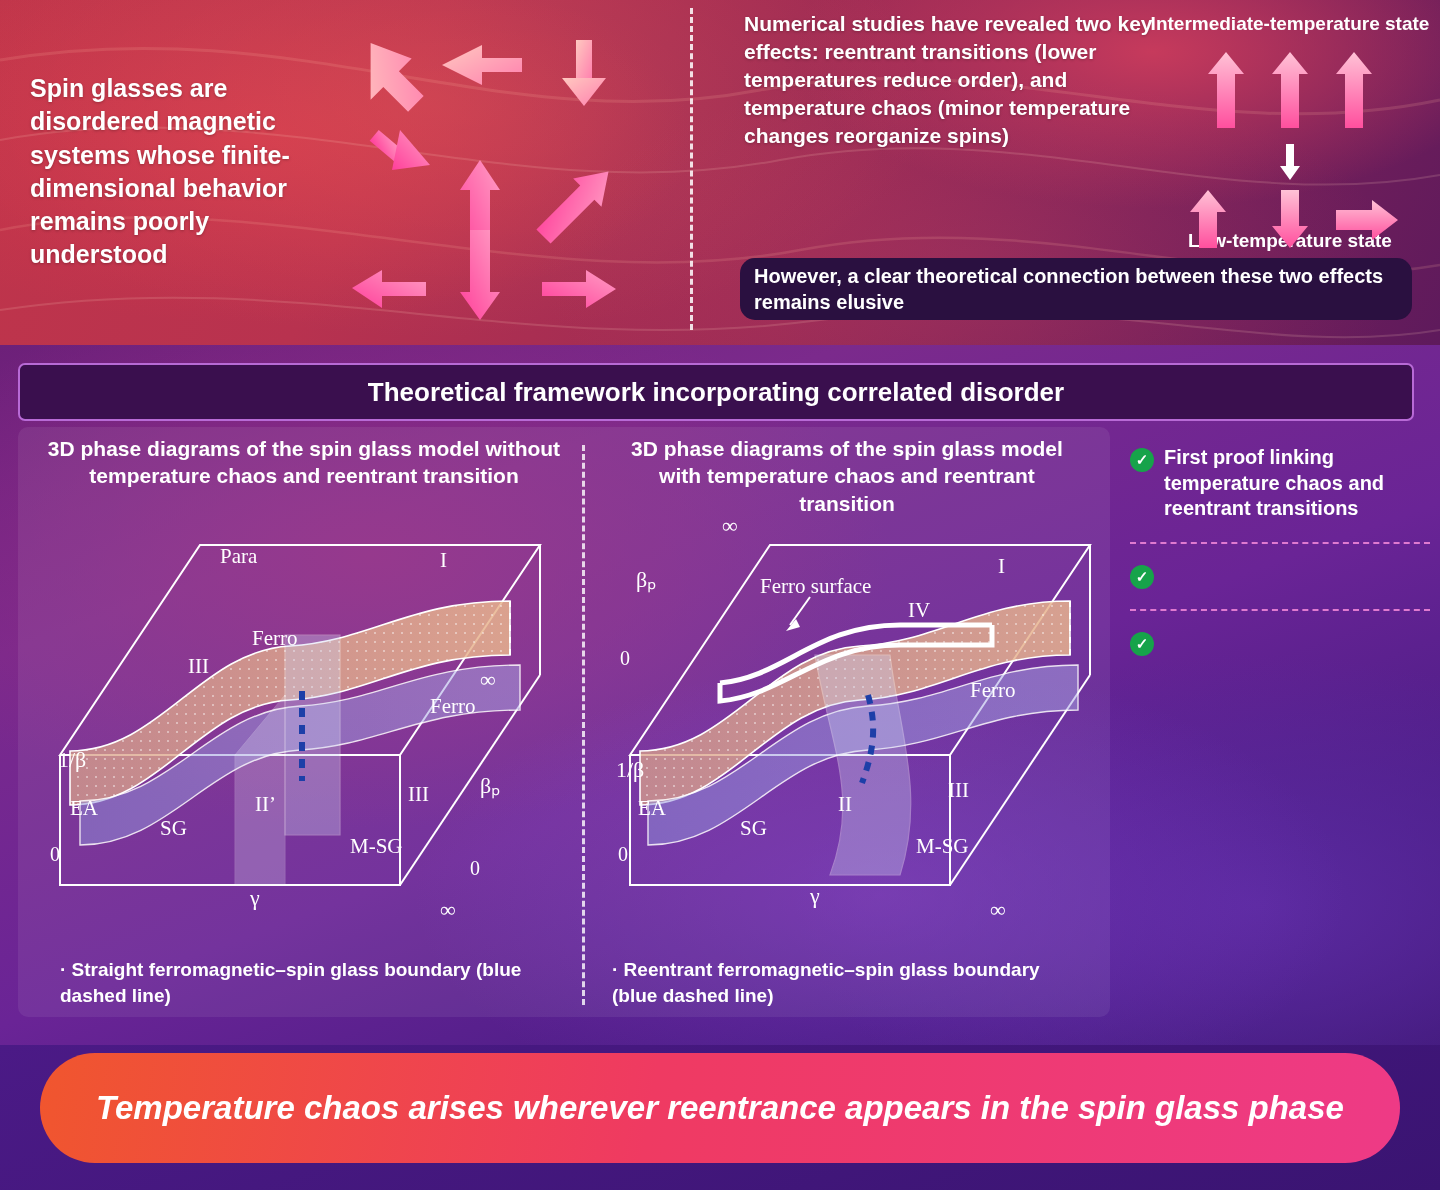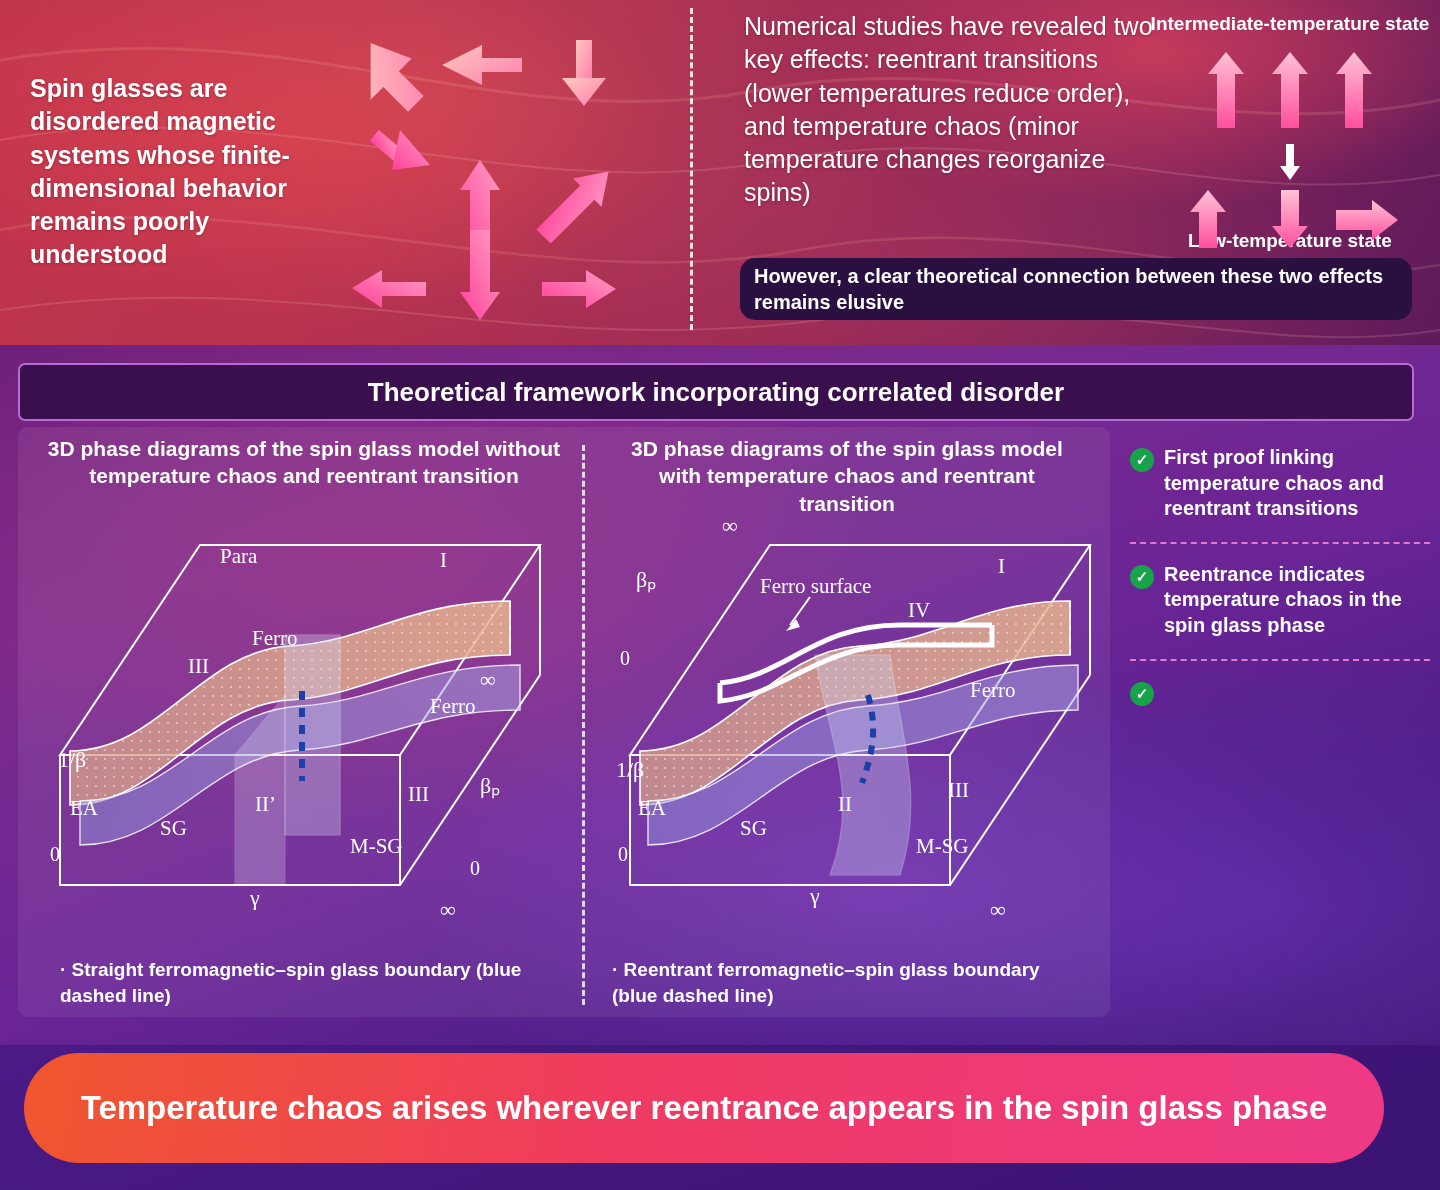--- a/index.html
+++ b/index.html
@@ -30,21 +30,21 @@
     position:absolute;left:30px;top:72px;width:300px;
     color:#fff;font-size:25px;font-weight:bold;line-height:1.33;
     text-shadow:0 1px 3px rgba(0,0,0,.25);
   }
   .divider-v{
     position:absolute;left:690px;top:8px;height:322px;width:0;
     border-left:3px dashed rgba(255,255,255,.85);
   }
   .top-text2{
     position:absolute;left:744px;top:10px;width:410px;
-    color:#fff;font-size:25px;font-weight:normal;line-height:1.33;
+    color:#fff;font-size:21px;font-weight:bold;line-height:1.33;
     text-shadow:0 1px 3px rgba(0,0,0,.25);
   }
   .note-box{
     position:absolute;left:740px;top:258px;width:672px;height:62px;
     background:#2a1040;border-radius:15px;
     display:flex;align-items:center;
   }
   .note-box span{
     color:#fff;font-size:20px;font-weight:bold;line-height:1.3;padding:0 14px;
   }
@@ -109,24 +109,24 @@
   }
   .check-text{color:#fff;font-size:20px;font-weight:bold;line-height:1.28;}
   .hr-dash{border:0;border-top:2px dashed #e07ad0;margin:20px 0 18px 0;}
 
   
   .bottom{
     position:absolute;left:0;top:1045px;width:1440px;height:145px;
     background:linear-gradient(160deg,#4b1a86 0%,#3a1472 100%);
   }
   .banner{
-    position:absolute;left:24px;top:1053px;width:1360px;height:110px;
+    position:absolute;left:40px;top:1053px;width:1360px;height:110px;
     border-radius:55px;
     background:linear-gradient(100deg,#f0562e 0%,#ef3a62 45%,#ee3a86 100%);
-    display:flex;align-items:center;justify-content:center;text-align:right;
+    display:flex;align-items:center;justify-content:center;text-align:right;font-style:italic;
   }
   .banner span{color:#fff;font-size:33px;font-weight:bold;line-height:1.22;padding:0 40px;}
 
   .diagram{position:absolute;}
   .d-l{left:40px;top:160px;width:540px;height:440px;}
   .d-r{left:600px;top:160px;width:520px;height:440px;}
 </style>
 </head>
 <body>
 
@@ -361,21 +361,20 @@
     <div class="bullet bul-l">· Straight ferromagnetic–spin glass boundary (blue dashed line)</div>
 
     <div class="checks">
       <div class="check-item">
         <span class="check-icon">✓</span>
         <span class="check-text">First proof linking temperature chaos and reentrant transitions</span>
       </div>
       <hr class="hr-dash">
       <div class="check-item">
         <span class="check-icon">✓</span>
-        <span class="check-text">Reentrance indicates temperature chaos in the spin glass phase</span>
       </div>
       <hr class="hr-dash">
       <div class="check-item">
         <span class="check-icon">✓</span>
       </div>
     </div>
   </div>
 
   <div class="bottom"></div>
   <div class="banner">

